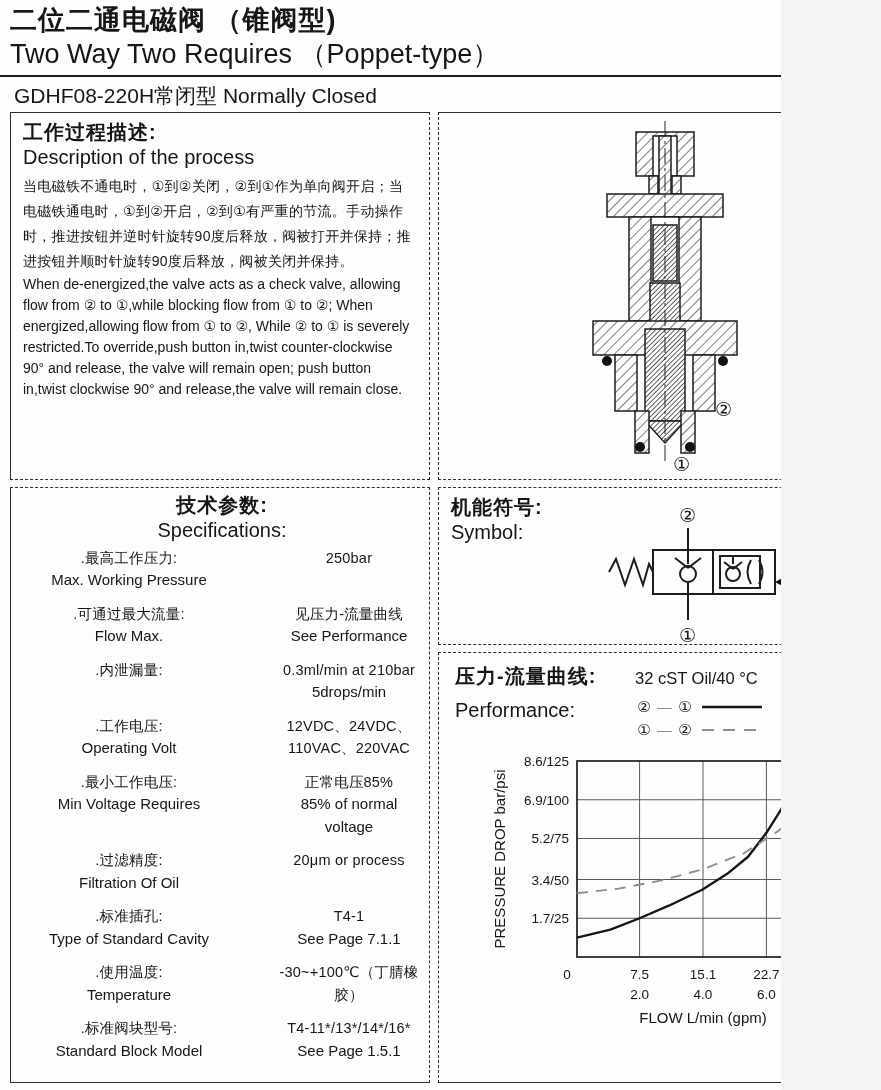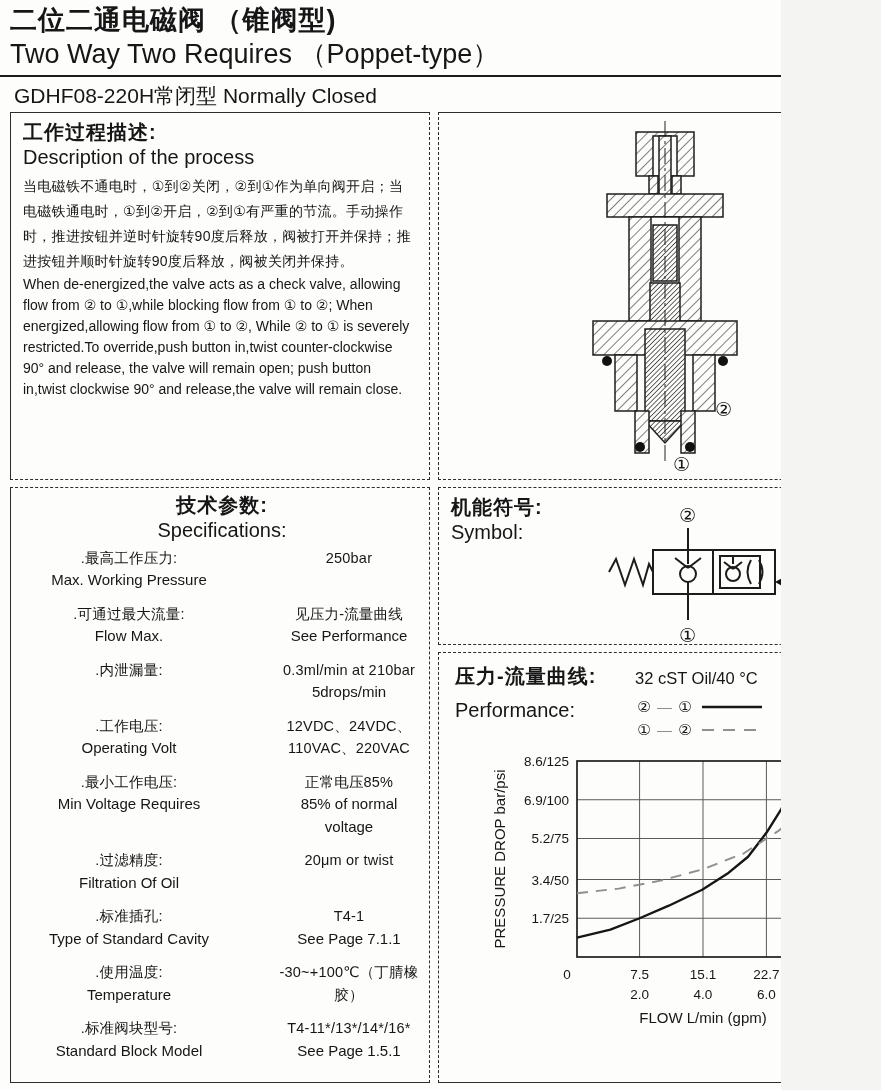--- a/index.html
+++ b/index.html
@@ -163,21 +163,21 @@
             <div class="spec-cn">正常电压85%</div>
             <div class="spec-en">85% of normal voltage</div>
           </div>
         </div>
         <div class="spec-row">
           <div class="spec-label">
             <div class="spec-cn">.过滤精度:</div>
             <div class="spec-en">Filtration Of Oil</div>
           </div>
           <div class="spec-value">
-            <div class="spec-cn">20μm or twist</div>
+            <div class="spec-cn">20μm or process</div>
           </div>
         </div>
         <div class="spec-row">
           <div class="spec-label">
             <div class="spec-cn">.标准插孔:</div>
             <div class="spec-en">Type of Standard Cavity</div>
           </div>
           <div class="spec-value">
             <div class="spec-cn">T4-1</div>
             <div class="spec-en">See Page 7.1.1</div>

